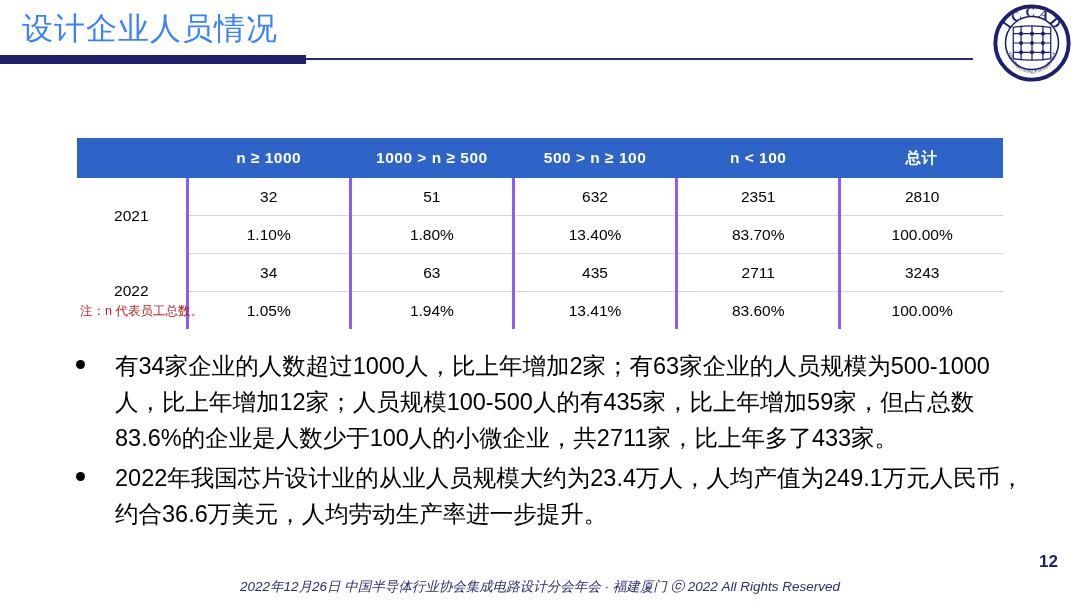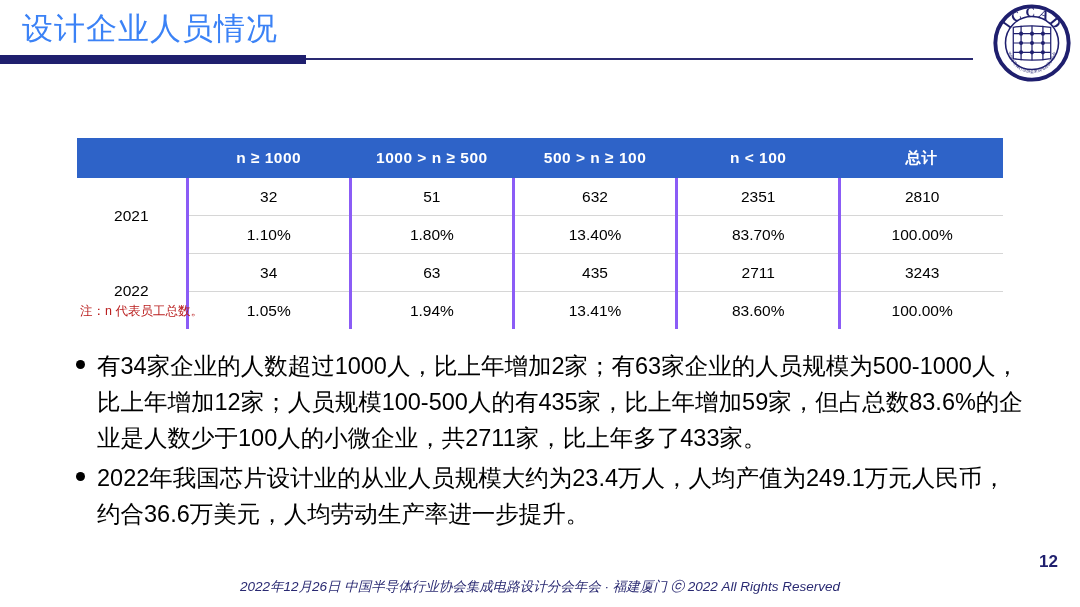--- a/index.html
+++ b/index.html
@@ -119,20 +119,21 @@
   .bullets {
     position: absolute;
     left: 76px;
     top: 348px;
     width: 952px;
   }
   .bullet-item {
     display: flex;
     align-items: flex-start;
     margin-bottom: 4px;
+    gap: 18px;
   }
   .bullet-dot {
     flex: 0 0 auto;
     width: 9px;
     height: 9px;
     border-radius: 50%;
     background: #000000;
     margin-top: 12px;
     margin-right: 12px;
   }

